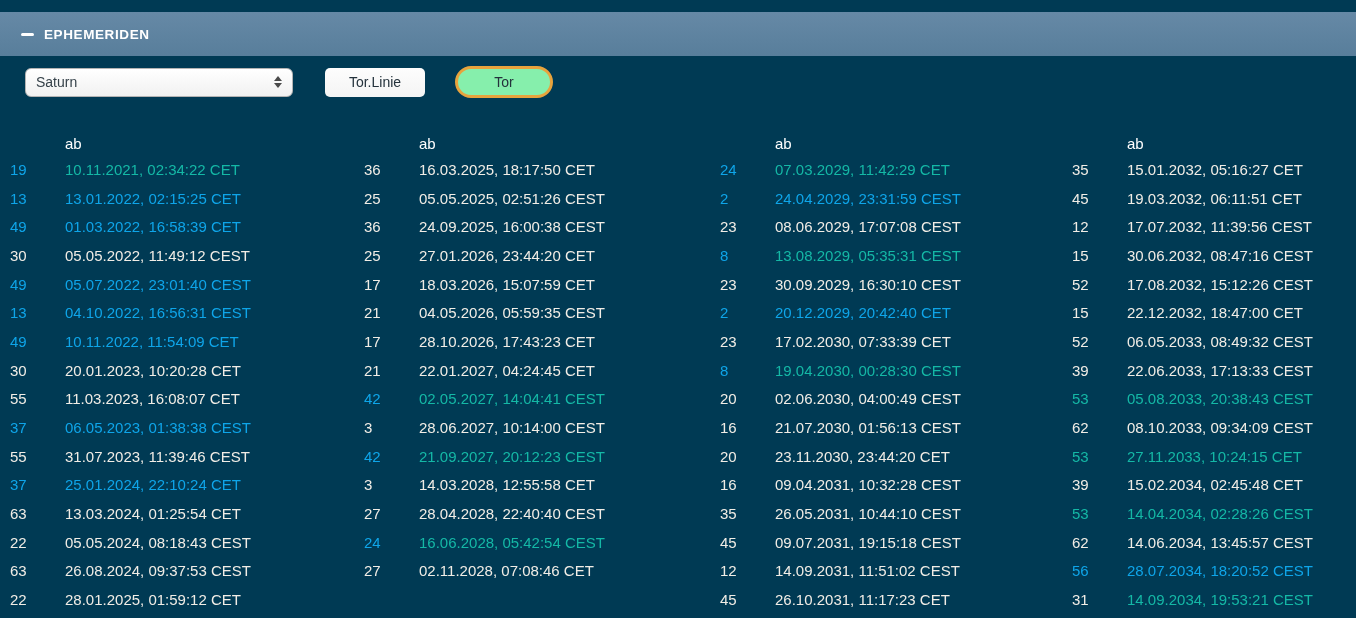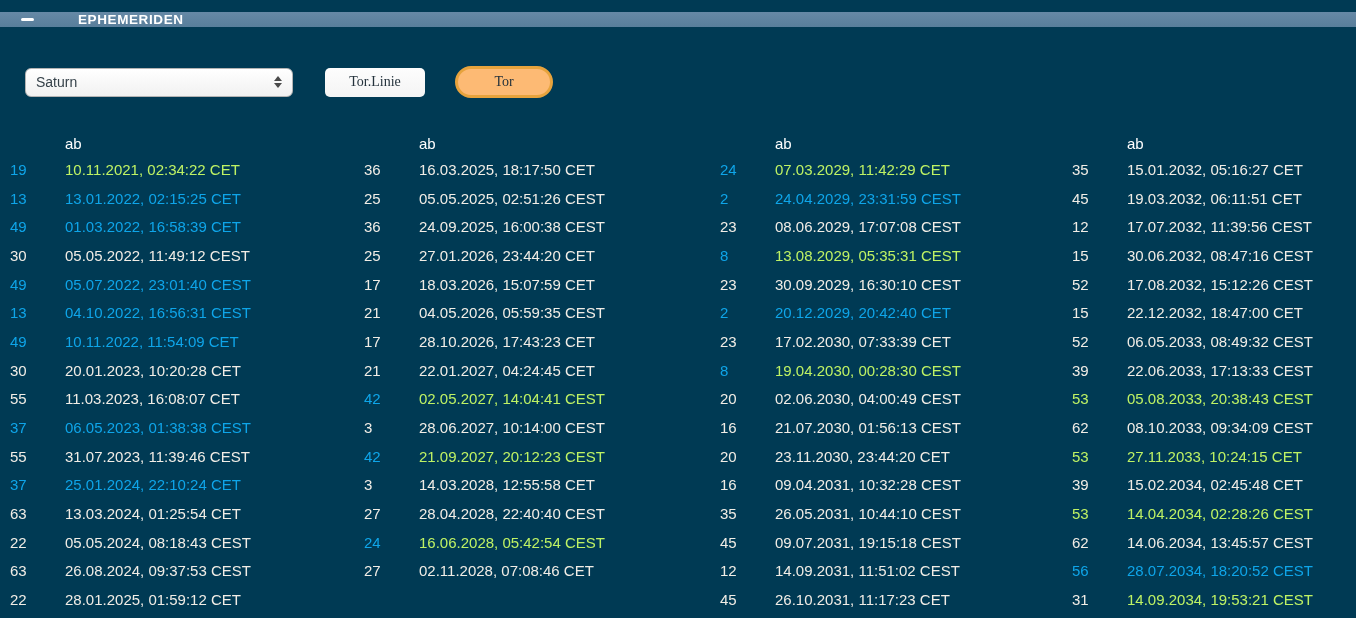--- a/index.html
+++ b/index.html
@@ -3,23 +3,23 @@
 <meta charset="utf-8">
 <style>
   html,body{margin:0;padding:0;}
   body{
     width:1356px;height:618px;position:relative;overflow:hidden;
     background:#003a54;
     font-family:"Liberation Sans","DejaVu Sans",sans-serif;
   }
   
   .header-bar{
-    position:absolute;top:12px;left:0;width:100%;height:15px;
+    position:absolute;top:12px;left:0;width:100%;height:44px;
     background:linear-gradient(#6689a6,#587e9b);
-    display:flex;align-items:center;gap:34px;
+    display:flex;align-items:center;
   }
   .minus-icon{
     width:13px;height:3px;background:#ffffff;border-radius:2px;
     margin-left:21px;margin-right:10px;cursor:pointer;
   }
   .panel-title{
     color:#ffffff;font-size:13.5px;font-weight:600;letter-spacing:.6px;
   }
   
   .controls{
@@ -31,41 +31,41 @@
     border:1px solid #b3b3b3;border-radius:6px;
     display:flex;align-items:center;padding:0 10px;
     color:#36424a;font-size:14px;cursor:pointer;
   }
   .spinner{margin-left:auto;display:flex;flex-direction:column;align-items:center;}
   .spinner .up{width:0;height:0;border-left:4px solid transparent;border-right:4px solid transparent;border-bottom:5px solid #4a4a4a;margin-bottom:2px;}
   .spinner .down{width:0;height:0;border-left:4px solid transparent;border-right:4px solid transparent;border-top:5px solid #4a4a4a;}
   .btn{
     height:29px;box-sizing:border-box;border:none;border-radius:5px;
     background:linear-gradient(#fdfdfd,#f4f4f4);
-    color:#24323c;font-size:14px;font-family:Liberation Serif, serif;
+    color:#24323c;font-size:14px;font-family:Liberation Sans, sans-serif;
     display:flex;align-items:center;justify-content:center;cursor:pointer;
   }
   .btn-torlinie{width:100px;margin-left:32px;}
   .btn-tor{
     width:98px;height:32px;margin-left:30px;
-    border:3px solid #e7a33d;border-radius:16px;background:#fdba74;
+    border:3px solid #e7a33d;border-radius:16px;background:#86efac;
   }
   
   .table{position:absolute;top:131px;left:0;width:100%;}
   .col{position:absolute;top:0;}
   .col-0{left:10px;}  .col-1{left:364px;}  .col-2{left:720px;}  .col-3{left:1072px;}
   .ab-header{
     margin-left:55px;height:24px;display:flex;align-items:center;
     color:#ffffff;font-weight:400;font-size:15px;
   }
   .row{height:28.7px;display:flex;align-items:center;font-size:15px;white-space:nowrap;}
   .num{width:55px;}
   .c-white{color:#f1ede6;}
   .c-orange{color:#0ea5e9;}
-  .c-peach{color:#bef264;}
+  .c-peach{color:#14b8a6;}
 </style>
 </head>
 <body>
 
 <div class="header-bar">
   <div class="minus-icon"></div>
   <div class="panel-title">EPHEMERIDEN</div>
 </div>
 
 <div class="controls">

